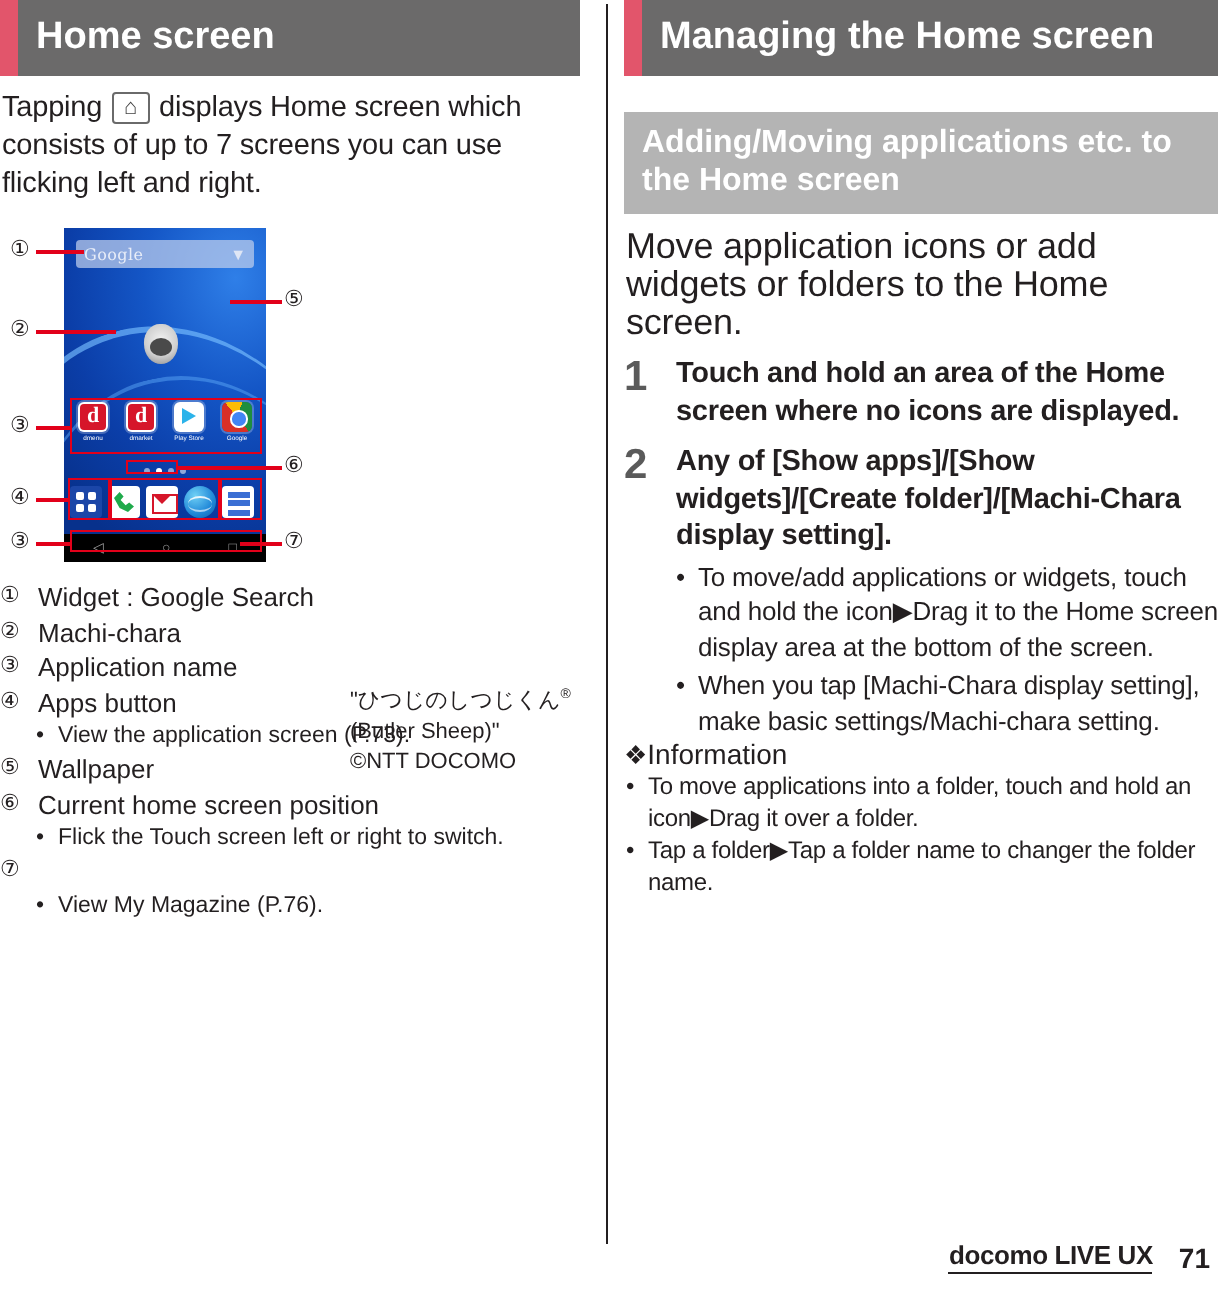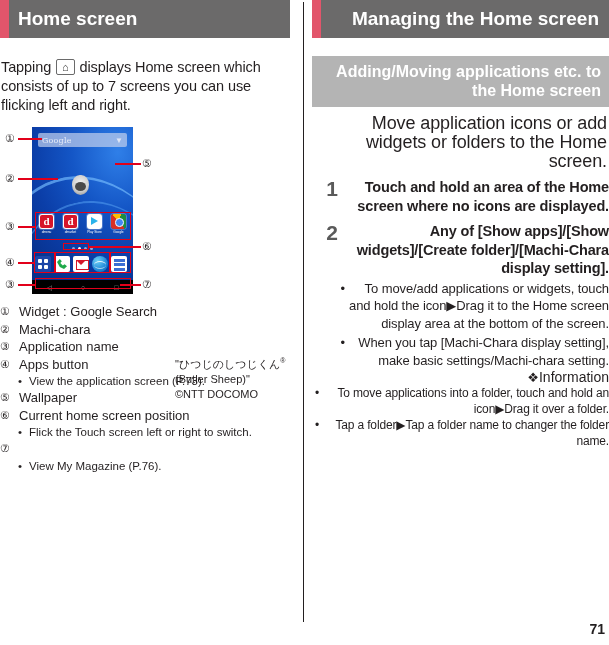--- a/index.html
+++ b/index.html
@@ -19,21 +19,21 @@
 
   
   .col-left {
     position: absolute;
     left: 0; top: 0;
     width: 290px; height: 645px;
   }
   .col-right {
     position: absolute;
     left: 312px; top: 0;
-    width: 297px; height: 645px; text-align: right;
+    width: 297px; height: 645px;
   }
   .col-divider {
     position: absolute;
     left: 303px; top: 2px;
     width: 1px; height: 620px;
     background: #231f20;
   }
 
   
   .chapter-head {
@@ -57,21 +57,21 @@
     font-weight: bold;
     font-size: 16px;
     line-height: 19px;
     padding: 6px 8px 7px 9px;
   }
 
   
   .body-text {
     font-size: 14.5px;
     line-height: 19px;
-    padding: 20px 4px 0 1px;
+    padding: 7px 4px 0 1px;
     letter-spacing: -0.1px;
   }
   .home-key {
     display: inline-block;
     border: 1px solid #6a6a6a;
     border-radius: 2px;
     padding: 0px 5px 0px 5px;
     font-size: 11px;
     line-height: 14px;
     vertical-align: 1px;
@@ -642,16 +642,17 @@
       <span class="dot">•</span>
       <span>To move applications into a folder, touch and hold an icon▶Drag it over a folder.</span>
     </div>
     <div class="info-item">
       <span class="dot">•</span>
       <span>Tap a folder▶Tap a folder name to changer the folder name.</span>
     </div>
   </div>
 
   <div class="footer">
+    <span class="brand">docomo LIVE UX</span>
     <span class="pg">71</span>
   </div>
 
 </div>
 
 </body></html>

